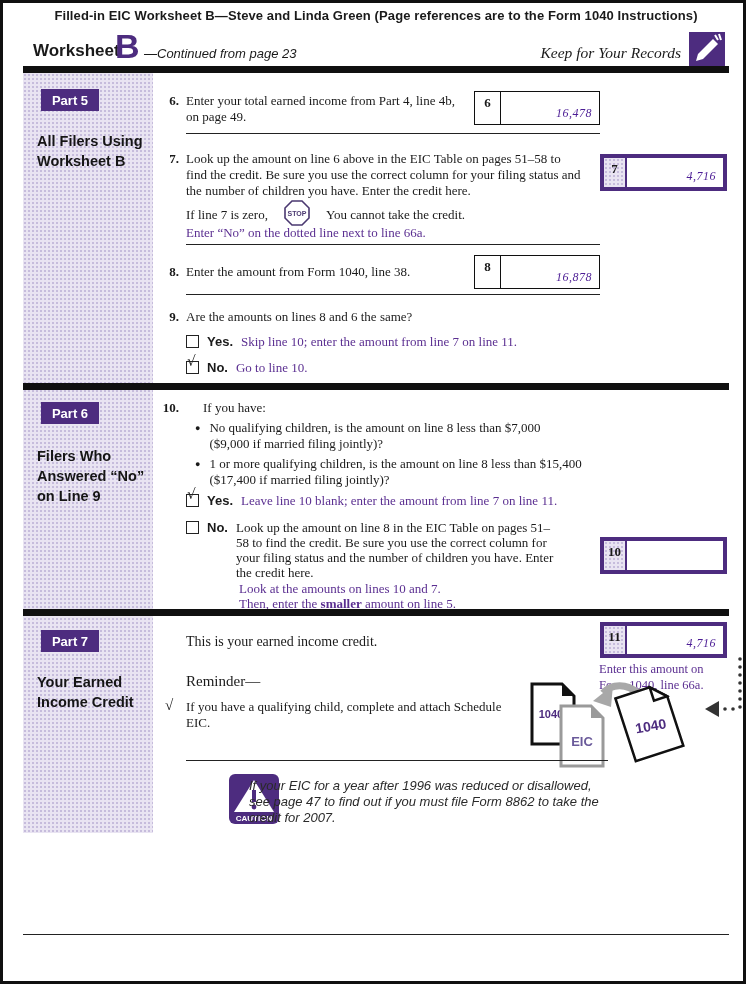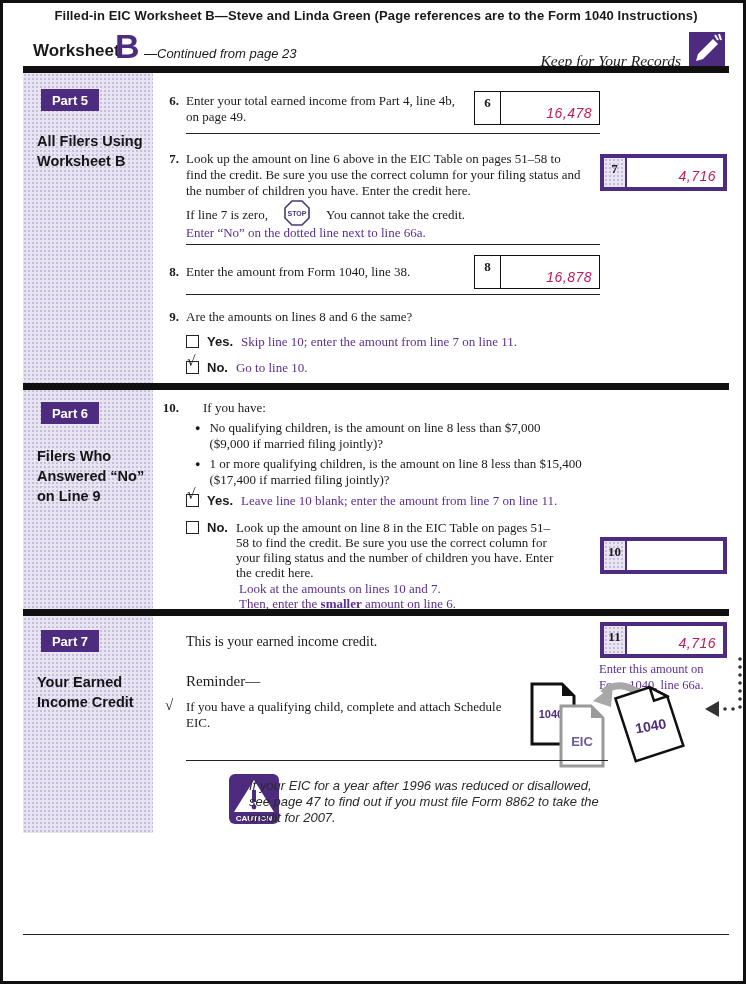--- a/index.html
+++ b/index.html
@@ -9,21 +9,21 @@
   html,body{margin:0;padding:0;background:#fff;}
   .page{position:relative;width:746px;height:984px;box-sizing:border-box;border:3px solid #101010;
     background:#fff;font-family:"Liberation Serif",serif;color:#1a1a1a;overflow:hidden;}
   .abs{position:absolute;}
   .doc-title{left:27px;top:5px;width:692px;text-align:center;font-family:"Liberation Sans",sans-serif;
     font-weight:bold;font-size:13px;letter-spacing:0.1px;}
   .ws-label{left:30px;top:38px;font-family:"Liberation Sans",sans-serif;font-weight:bold;font-size:17px;}
   .ws-letter{left:112px;top:24px;font-family:"Liberation Sans",sans-serif;font-weight:bold;
     font-size:34px;color:var(--purple);}
   .ws-cont{left:141px;top:43px;font-family:"Liberation Sans",sans-serif;font-style:italic;font-size:13px;}
-  .keep{left:500px;top:41px;width:178px;text-align:right;font-style:italic;font-size:15.5px;margin-top:8px;}
+  .keep{left:500px;top:41px;width:178px;text-align:right;font-style:italic;font-size:15.5px;}
   .pencil{left:686px;top:29px;width:36px;height:36px;}
   .bar{left:20px;width:706px;height:7px;background:#101010;}
   .band{left:20px;top:70px;width:130px;height:760px;background-color:#e9e4f2;
     background-image:radial-gradient(#c6bcdc 1px, transparent 1.15px);background-size:4px 4px;}
   .part-box{left:38px;width:58px;height:22px;background:var(--purple);color:#fff;
     font-family:"Liberation Sans",sans-serif;font-weight:bold;font-size:13px;
     display:flex;align-items:center;justify-content:center;}
   .side-head{left:34px;width:114px;font-family:"Liberation Sans",sans-serif;font-weight:bold;
     font-size:14.5px;line-height:20px;color:#151515;margin-top:6px;}
   .num{width:24px;text-align:right;font-weight:bold;font-size:13px;}
@@ -32,21 +32,21 @@
   .rule{border-top:1px solid #222;height:0;}
   .vbox{display:flex;box-sizing:border-box;background:#fff;}
   .vbox.black{border:1.5px solid #101010;}
   .vbox.purple{border:4px solid var(--purple);}
   .vbox .lbl{display:flex;align-items:flex-start;justify-content:center;padding-top:3px;
     font-weight:bold;font-size:13px;}
   .vbox.black .lbl{width:25px;border-right:1.5px solid #101010;}
   .vbox.purple .lbl{width:21px;border-right:2px solid var(--purple);
     background-color:#e9e4f2;background-image:radial-gradient(#c6bcdc 1px, transparent 1.15px);background-size:4px 4px;}
   .vbox .val{flex:1;display:flex;align-items:flex-end;justify-content:flex-end;padding:2px 7px 3px 2px;}
-  .hand{font-family:Liberation Sans, sans-serif;font-style:italic;font-size:14px;color:#be185d;letter-spacing:0.5px;}
+  .hand{font-family:Liberation Serif, serif;font-style:italic;font-size:12px;color:#4c1d95;letter-spacing:0.5px;}
   .chkrow{display:flex;align-items:flex-start;gap:8px;font-size:13px;line-height:15px;}
   .chk{position:relative;width:13px;height:13px;border:1.5px solid #222;box-sizing:border-box;
     background:#fff;flex:0 0 auto;margin-top:1px;}
   .chk .mark{position:absolute;left:0px;top:-8px;font-size:14px;color:#222;font-family:"DejaVu Sans",sans-serif;}
   .yn{font-family:"Liberation Sans",sans-serif;font-weight:bold;font-size:13px;}
   .bullet-row{display:flex;gap:9px;font-size:13px;line-height:16px;}
   .bullet{font-size:9px;line-height:16px;}
   .stoprow{display:flex;align-items:center;gap:13px;font-size:13px;}
   .note2{left:596px;width:132px;font-size:12.5px;line-height:15.5px;color:var(--purple_text);}
   .caution-text{font-family:"Liberation Sans",sans-serif;font-style:italic;font-size:13px;line-height:16px;color:#2a2a2a;}
@@ -149,21 +149,21 @@
     <span class="yn">Yes.</span>
     <span class="body ptext">Leave line 10 blank; enter the amount from line 7 on line 11.</span>
   </div>
   <div class="abs chkrow" style="left:183px;top:517px;">
     <span class="chk"></span>
     <span class="yn">No.</span>
     <span class="body" style="width:318px;line-height:15px;">Look up the amount on line 8 in the EIC Table on pages 51–58 to find the credit. Be sure you use the correct column for your filing status and the number of children you have. Enter the credit here.</span>
   </div>
   <div class="abs body ptext" style="left:236px;top:578px;line-height:15px;">Look at the amounts on lines 10 and 7.</div>
   <div class="abs body ptext" style="left:236px;top:593px;line-height:15px;">
-    <span>Then, enter the </span><span style="font-weight:bold;">smaller</span><span> amount on line 6.</span>
+    <span>Then, enter the </span><span style="font-weight:bold;">smaller</span><span> amount on line 5.</span>
   </div>
   <div class="abs vbox purple" style="left:597px;top:534px;width:127px;height:37px;">
     <span class="lbl">10</span>
     <span class="val hand"></span>
   </div>
 
   <div class="abs bar" style="top:606px;"></div>
 
   <div class="abs part-box" style="top:627px;">Part 7</div>
   <div class="abs side-head" style="top:663px;">Your Earned Income Credit</div>

